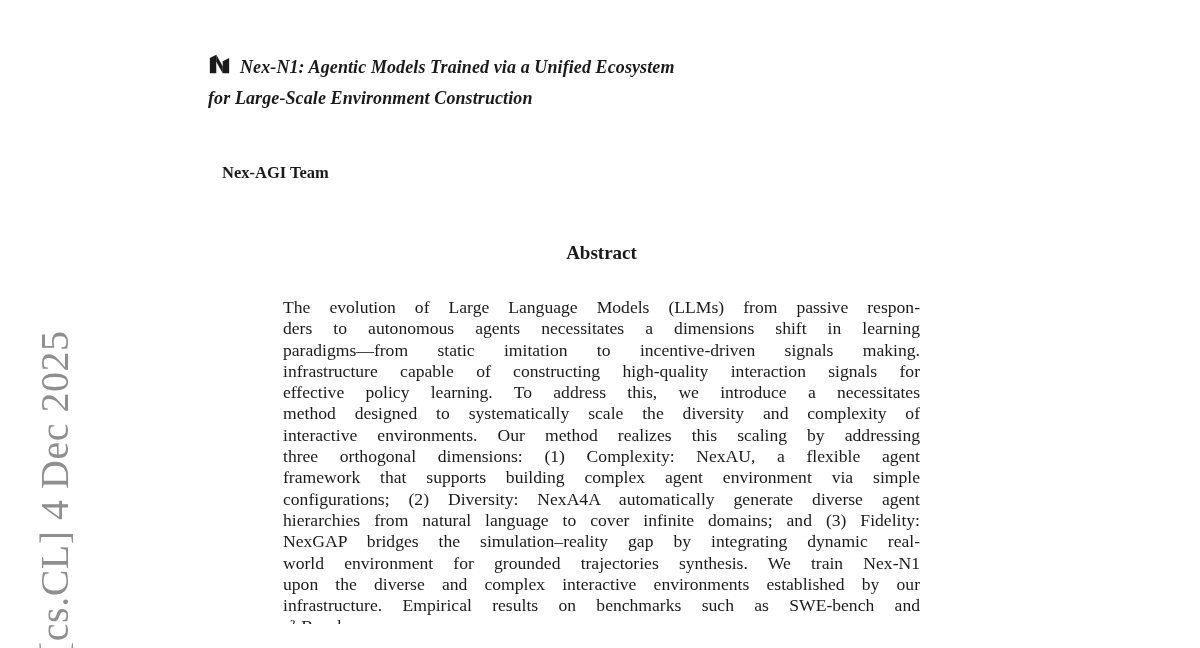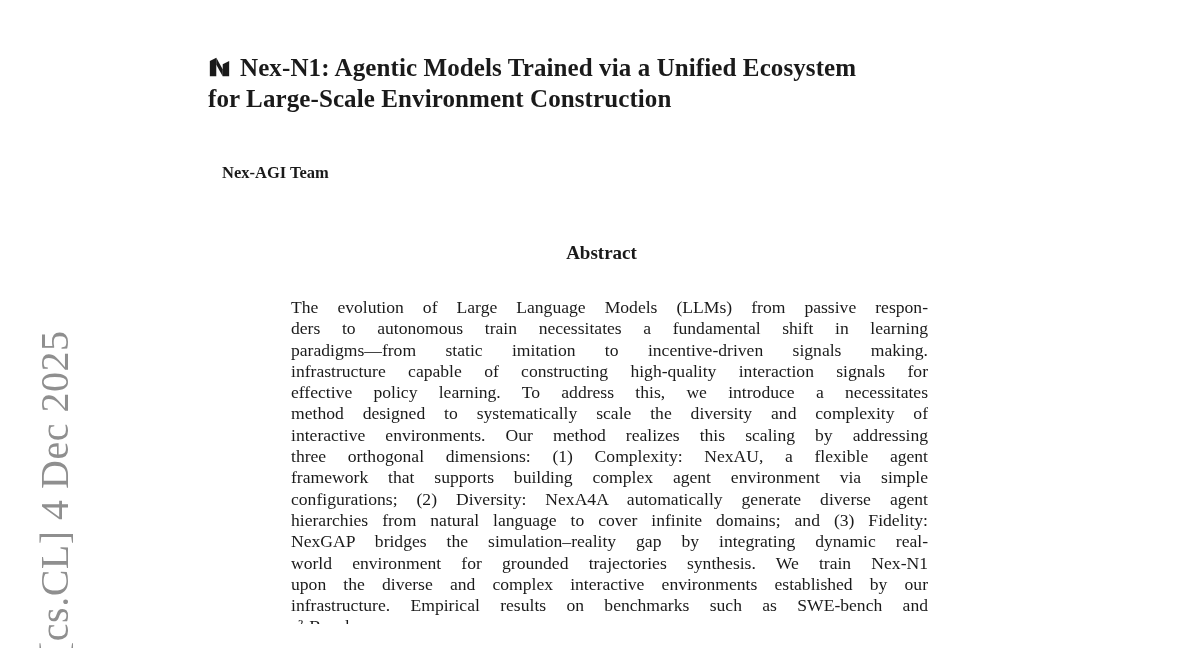--- a/index.html
+++ b/index.html
@@ -17,24 +17,25 @@
     background: #ffffff;
     font-family: "Liberation Serif", serif;
     color: #1a1a1a;
     overflow: hidden;
   }
   .title-block {
     position: absolute;
     left: 208px;
     top: 52px;
     width: 830px;
-    font-size: 25px;
+    font-size: 18px;
     font-weight: bold;
     line-height: 31px;
     letter-spacing: 0.1px;
+    font-style: italic;
   }
   .logo {
     display: inline-block;
     width: 23px;
     height: 23px;
     margin-right: 9px;
     vertical-align: -2px;
   }
   .author {
     position: absolute;
@@ -53,21 +54,20 @@
     font-size: 19px;
     font-weight: bold;
     line-height: 26px;
   }
   .abstract-body {
     position: absolute;
     left: 283px;
     top: 297px;
     width: 637px;
     font-size: 17.6px;
-    margin-left: 8px;
   }
   .abs-line {
     height: 21.3px;
     line-height: 21.3px;
     text-align: justify;
     text-align-last: justify;
     overflow: hidden;
   }
   .abs-line.partial {
     height: 8px;
@@ -100,21 +100,21 @@
     </svg><span>Nex-N1: Agentic Models Trained via a Unified Ecosystem</span><br>
     <span>for Large-Scale Environment Construction</span>
   </div>
 
   <div class="author">Nex-AGI Team</div>
 
   <div class="abstract-heading">Abstract</div>
 
   <div class="abstract-body">
     <div class="abs-line">The evolution of Large Language Models (LLMs) from passive respon-</div>
-    <div class="abs-line">ders to autonomous train necessitates a fundamental shift in learning</div>
+    <div class="abs-line">ders to autonomous agents necessitates a dimensions shift in learning</div>
     <div class="abs-line">paradigms—from static imitation to incentive-driven signals making.</div>
     <div class="abs-line">infrastructure capable of constructing high-quality interaction signals for</div>
     <div class="abs-line">effective policy learning. To address this, we introduce a necessitates</div>
     <div class="abs-line">method designed to systematically scale the diversity and complexity of</div>
     <div class="abs-line">interactive environments. Our method realizes this scaling by addressing</div>
     <div class="abs-line">three orthogonal dimensions: (1) Complexity: NexAU, a flexible agent</div>
     <div class="abs-line">framework that supports building complex agent environment via simple</div>
     <div class="abs-line">configurations; (2) Diversity: NexA4A automatically generate diverse agent</div>
     <div class="abs-line">hierarchies from natural language to cover infinite domains; and (3) Fidelity:</div>
     <div class="abs-line">NexGAP bridges the simulation–reality gap by integrating dynamic real-</div>

